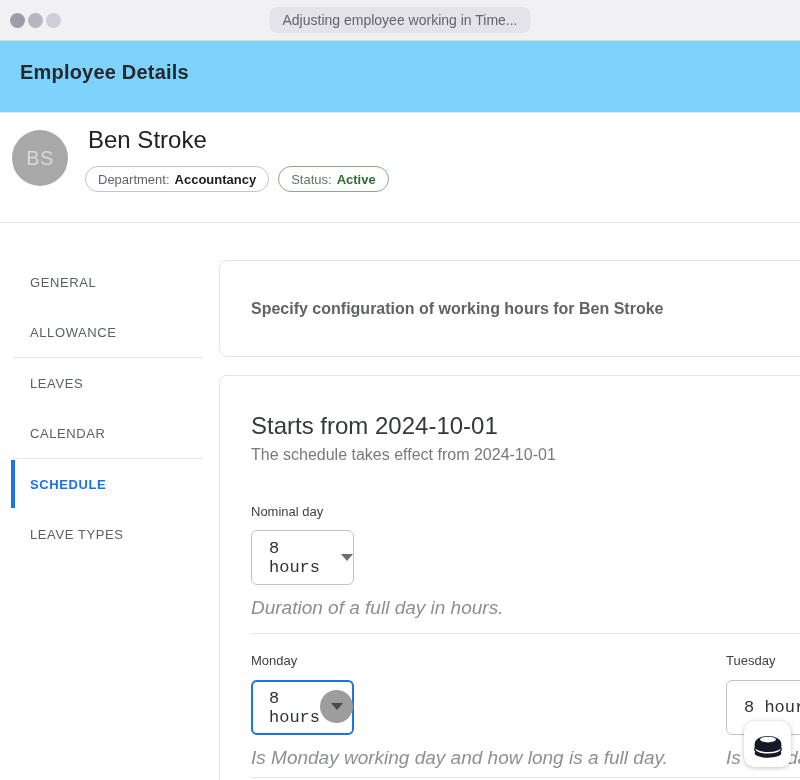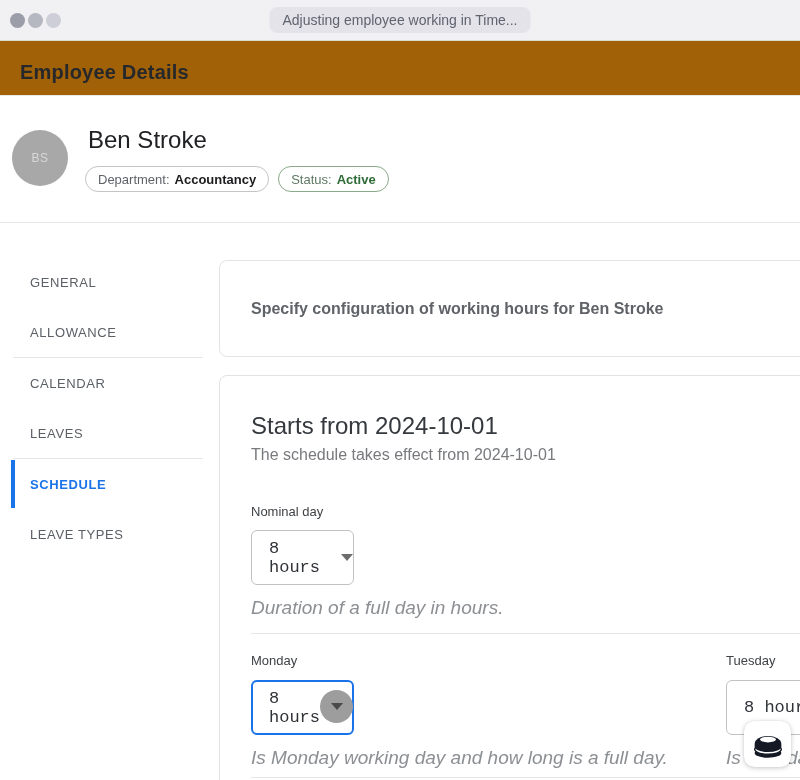--- a/index.html
+++ b/index.html
@@ -21,35 +21,35 @@
   .dot.d2 { background: #b5b7c1; }
   .dot.d3 { background: #cdced7; }
   .title-pill {
     position: absolute; left: 50%; top: 7px; transform: translateX(-50%);
     background: #e3e3e9; border-radius: 8px; padding: 5px 13px;
     font-size: 14px; color: #60646f; white-space: nowrap;
   }
 
   
   .page-header {
-    position: absolute; left: 0; top: 41px; width: 800px; height: 55px;
-    border-bottom: 1px solid #e8e8e8; background: #a16207;
+    position: absolute; left: 0; top: 41px; width: 800px; height: 72px;
+    border-bottom: 1px solid #e8e8e8; background: #7dd3fc;
   }
   .page-header h1 {
     position: absolute; left: 20px; top: 20px;
     font-size: 20px; font-weight: 700; color: #26282b; letter-spacing: .2px;
   }
 
   
   .profile { position: absolute; left: 0; top: 107px; width: 800px; height: 116px; border-bottom: 1px solid #e8e8e8; }
   .avatar {
     position: absolute; left: 12px; top: 23px; width: 56px; height: 56px;
     border-radius: 50%; background: #a8a8a8; color: #d8d8d8;
     display: flex; align-items: center; justify-content: center;
-    font-size: 12px; letter-spacing: .5px;
+    font-size: 20px; letter-spacing: .5px;
   }
   .emp-name { position: absolute; left: 88px; top: 19px; font-size: 24px; font-weight: 500; color: #202124; }
   .badges { position: absolute; left: 85px; top: 59px; display: flex; gap: 9px; }
   .pill {
     height: 26px; display: inline-flex; align-items: center;
     border-radius: 999px; padding: 0 12px; font-size: 13px; background: #fff;
   }
   .pill.dept { border: 1px solid #c4c4c4; }
   .pill.status { border: 1px solid #8aa98a; }
   .pill .lbl { margin-right: 5px; }
@@ -159,22 +159,22 @@
         <span class="lbl">Status:</span>
         <span class="val">Active</span>
       </span>
     </div>
   </div>
 
   <div class="sidebar">
     <div class="nav-item">GENERAL</div>
     <div class="nav-item">ALLOWANCE</div>
     <div class="nav-divider"></div>
+    <div class="nav-item">LEAVES</div>
     <div class="nav-item">CALENDAR</div>
-    <div class="nav-item">LEAVES</div>
     <div class="nav-divider"></div>
     <div class="nav-item active">SCHEDULE</div>
     <div class="nav-item">LEAVE TYPES</div>
   </div>
 
   <div class="card intro">
     <div class="intro-text">Specify configuration of working hours for Ben Stroke</div>
   </div>
 
   <div class="card schedule">

